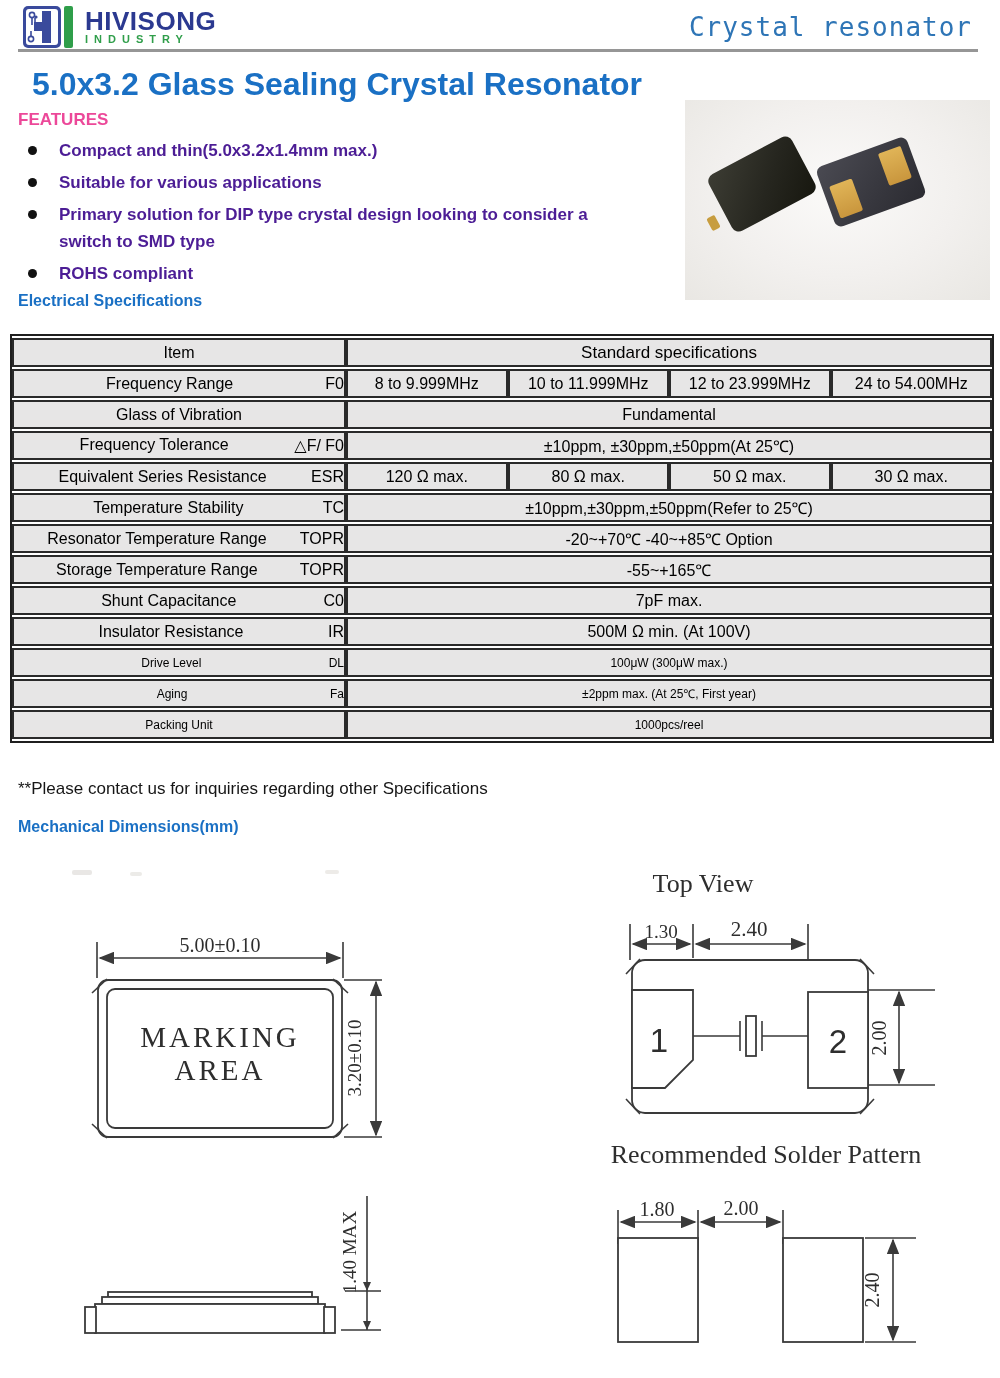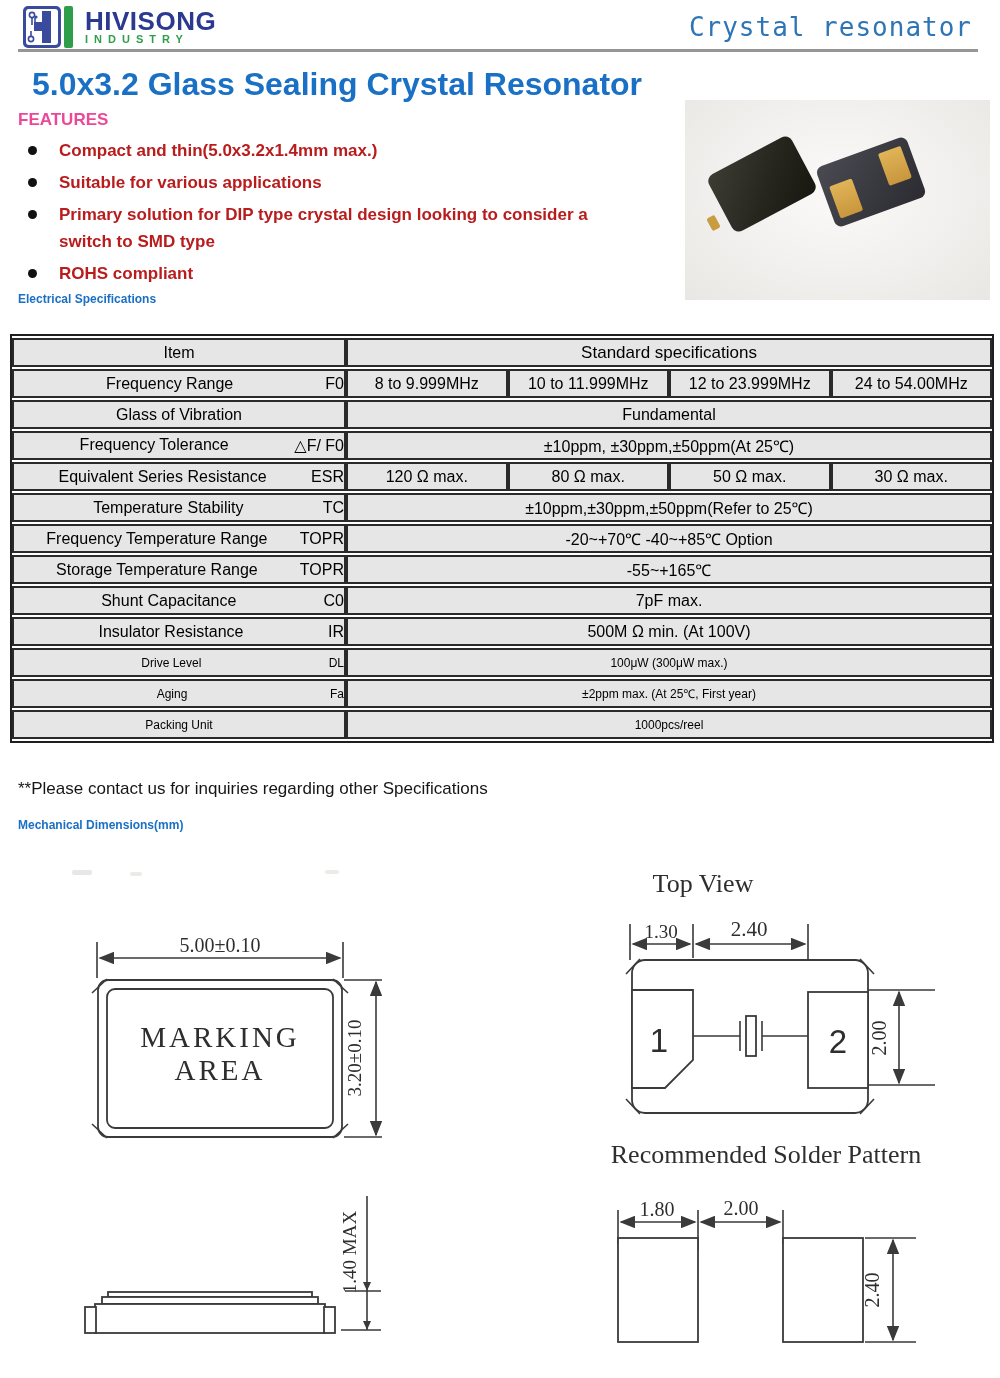--- a/index.html
+++ b/index.html
@@ -10,30 +10,30 @@
   .hdr{position:absolute;top:0;left:0;width:100%;height:54px;}
   .logo{position:absolute;top:5px;left:22px;display:flex;align-items:center;gap:11px;}
   .logo-text .brand{font-size:26px;font-weight:800;color:#2b3990;letter-spacing:.5px;line-height:24px;}
   .logo-text .industry{font-size:11px;font-weight:700;color:#2f9e4a;letter-spacing:6px;line-height:13px;}
   .doc-type{position:absolute;top:12px;right:28px;font-family:"DejaVu Sans Mono",monospace;
             font-size:26px;color:#2e75b6;letter-spacing:1px;}
   .hdr-rule{position:absolute;top:49px;left:18px;right:22px;height:3px;background:#969696;}
 
   
   .h1{position:absolute;top:66px;left:32px;font-size:32px;font-weight:800;color:#1a70c4;}
-  .h2{position:absolute;left:18px;font-size:12px;font-weight:800;color:#1a70c4;}
+  .h2{position:absolute;left:18px;font-size:16px;font-weight:800;color:#1a70c4;}
   .h2.elec{top:292px;}
   .h2.mech{top:818px;}
 
   
   .features{position:absolute;top:110px;left:18px;width:662px;}
   .features-h{font-size:17px;font-weight:800;margin-bottom:7px;color:#ec4899;}
   .f-item{display:flex;gap:22px;margin-bottom:5px;}
   .f-dot{flex:0 0 9px;width:9px;height:9px;border-radius:50%;background:#111;margin:9px 0 0 10px;}
-  .f-text{font-size:17px;font-weight:700;line-height:27px;color:#b91c1c;max-width:580px;}
+  .f-text{font-size:17px;font-weight:700;line-height:27px;color:#4c1d95;max-width:580px;}
 
   
   .photo{position:absolute;top:100px;left:685px;width:305px;height:200px;
          background:radial-gradient(ellipse at 50% 45%, #fbfaf9 0%, #f2f0ee 55%, #e9e7e3 100%);}
   .chip1{position:absolute;left:30px;top:52px;width:94px;height:64px;border-radius:8px;
          background:linear-gradient(135deg,#3d3d34 0%,#26261f 55%,#17170f 100%);
          transform:rotate(-28deg);}
   .chip1-pad{position:absolute;left:24px;top:116px;width:9px;height:14px;background:#c79d3f;
          transform:rotate(-28deg);border-radius:2px;}
   .chip2{position:absolute;left:138px;top:50px;width:96px;height:64px;border-radius:7px;
@@ -161,21 +161,21 @@
             <td class="c-val">120 Ω max.</td>
             <td class="c-val">80 Ω max.</td>
             <td class="c-val">50 Ω max.</td>
             <td class="c-val">30 Ω max.</td>
           </tr>
           <tr>
             <td class="c-item"><span class="iname">Temperature Stability</span><span class="isym">TC</span></td>
             <td class="c-val" colspan="4">±10ppm,±30ppm,±50ppm(Refer to 25℃)</td>
           </tr>
           <tr>
-            <td class="c-item"><span class="iname">Frequency Temperature Range</span><span class="isym">TOPR</span></td>
+            <td class="c-item"><span class="iname">Resonator Temperature Range</span><span class="isym">TOPR</span></td>
             <td class="c-val" colspan="4">-20~+70℃  -40~+85℃  Option</td>
           </tr>
           <tr>
             <td class="c-item"><span class="iname">Storage Temperature Range</span><span class="isym">TOPR</span></td>
             <td class="c-val" colspan="4">-55~+165℃</td>
           </tr>
           <tr>
             <td class="c-item"><span class="iname">Shunt Capacitance</span><span class="isym">C0</span></td>
             <td class="c-val" colspan="4">7pF max.</td>
           </tr>

